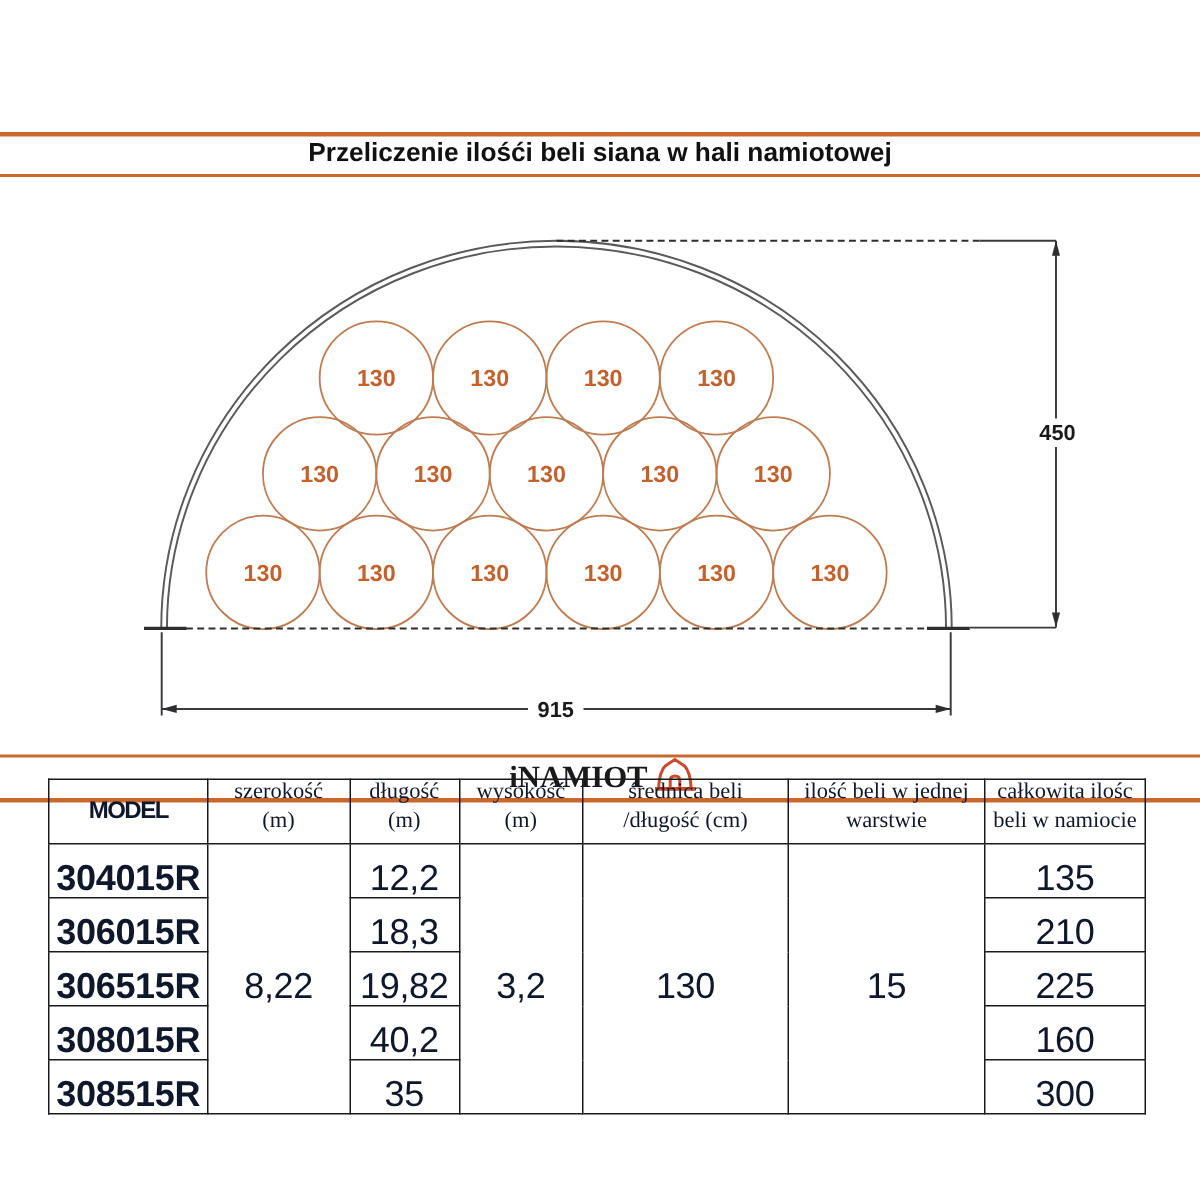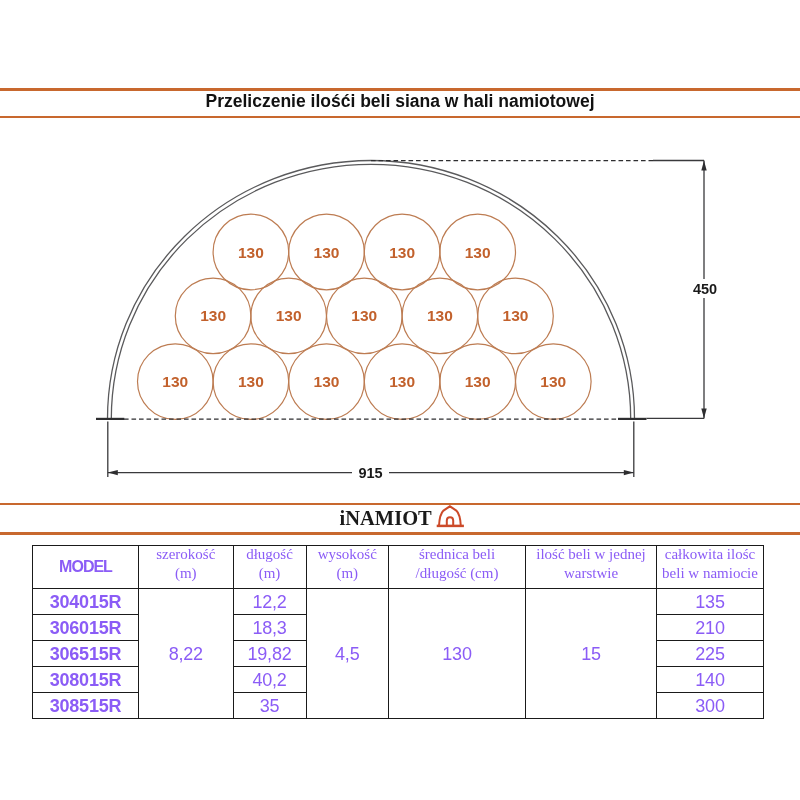--- a/index.html
+++ b/index.html
@@ -1,24 +1,24 @@
 <!DOCTYPE html>
 <html><head>
 <meta charset="utf-8">
 <style>
   html,body{margin:0;padding:0;background:#fff;width:800px;height:800px;overflow:hidden;}
   body{font-family:"Liberation Sans",sans-serif;position:relative;}
   .rule{position:absolute;left:0;width:800px;height:2.6px;background:#c8682e;}
   #diag{position:absolute;left:0;top:0;}
-  table{position:absolute;left:32px;top:545px;border-collapse:collapse;table-layout:fixed;
-        width:731px;font-size:15px;color:#8b5cf6;}
+  table{position:absolute;left:32px;top:519px;border-collapse:collapse;table-layout:fixed;
+        width:731px;font-size:15px;color:#0f172a;}
   td{border:1.5px solid #1a1a1a;text-align:center;vertical-align:middle;padding:0;line-height:19.5px;}
   tr.h td{height:42px;vertical-align:top;}
   .hd{margin-top:-1.5px;line-height:19.8px;font-family:Liberation Serif, serif;}
-  tr.r td{height:23px;padding-top:2px;font-size:18px;letter-spacing:-0.2px;line-height:22.3px;}
+  tr.r td{height:23px;padding-top:12px;font-size:24px;letter-spacing:-0.2px;line-height:22.3px;}
   td.m{font-weight:bold;font-size:18px;letter-spacing:-1.2px;}
   td.mh{font-weight:bold;font-size:16px;letter-spacing:-1px;}
 </style>
 </head>
 <body>
 <div class="rule" style="top:88.1px"></div>
 <div class="rule" style="top:115.7px"></div>
 <div class="rule" style="top:502.8px"></div>
 <div class="rule" style="top:532.2px"></div>
 
@@ -124,39 +124,39 @@
           <div class="hd">ilość beli w jednej<br>warstwie</div>
         </td>
     <td>
           <div class="hd">całkowita ilośc<br>beli w namiocie</div>
         </td>
   </tr>
   <tr class="r">
     <td class="m">304015R</td>
     <td rowspan="5">8,22</td>
     <td>12,2</td>
-    <td rowspan="5">4,5</td>
+    <td rowspan="5">3,2</td>
     <td rowspan="5">130</td>
     <td rowspan="5">15</td>
     <td>135</td>
   </tr>
   <tr class="r">
         <td class="m">306015R</td>
         <td>18,3</td>
         <td>210</td>
       </tr>
   <tr class="r">
         <td class="m">306515R</td>
         <td>19,82</td>
         <td>225</td>
       </tr>
   <tr class="r">
         <td class="m">308015R</td>
         <td>40,2</td>
-        <td>140</td>
+        <td>160</td>
       </tr>
   <tr class="r">
         <td class="m">308515R</td>
         <td>35</td>
         <td>300</td>
       </tr>
 </tbody>
   </table>
 
 </body></html>

